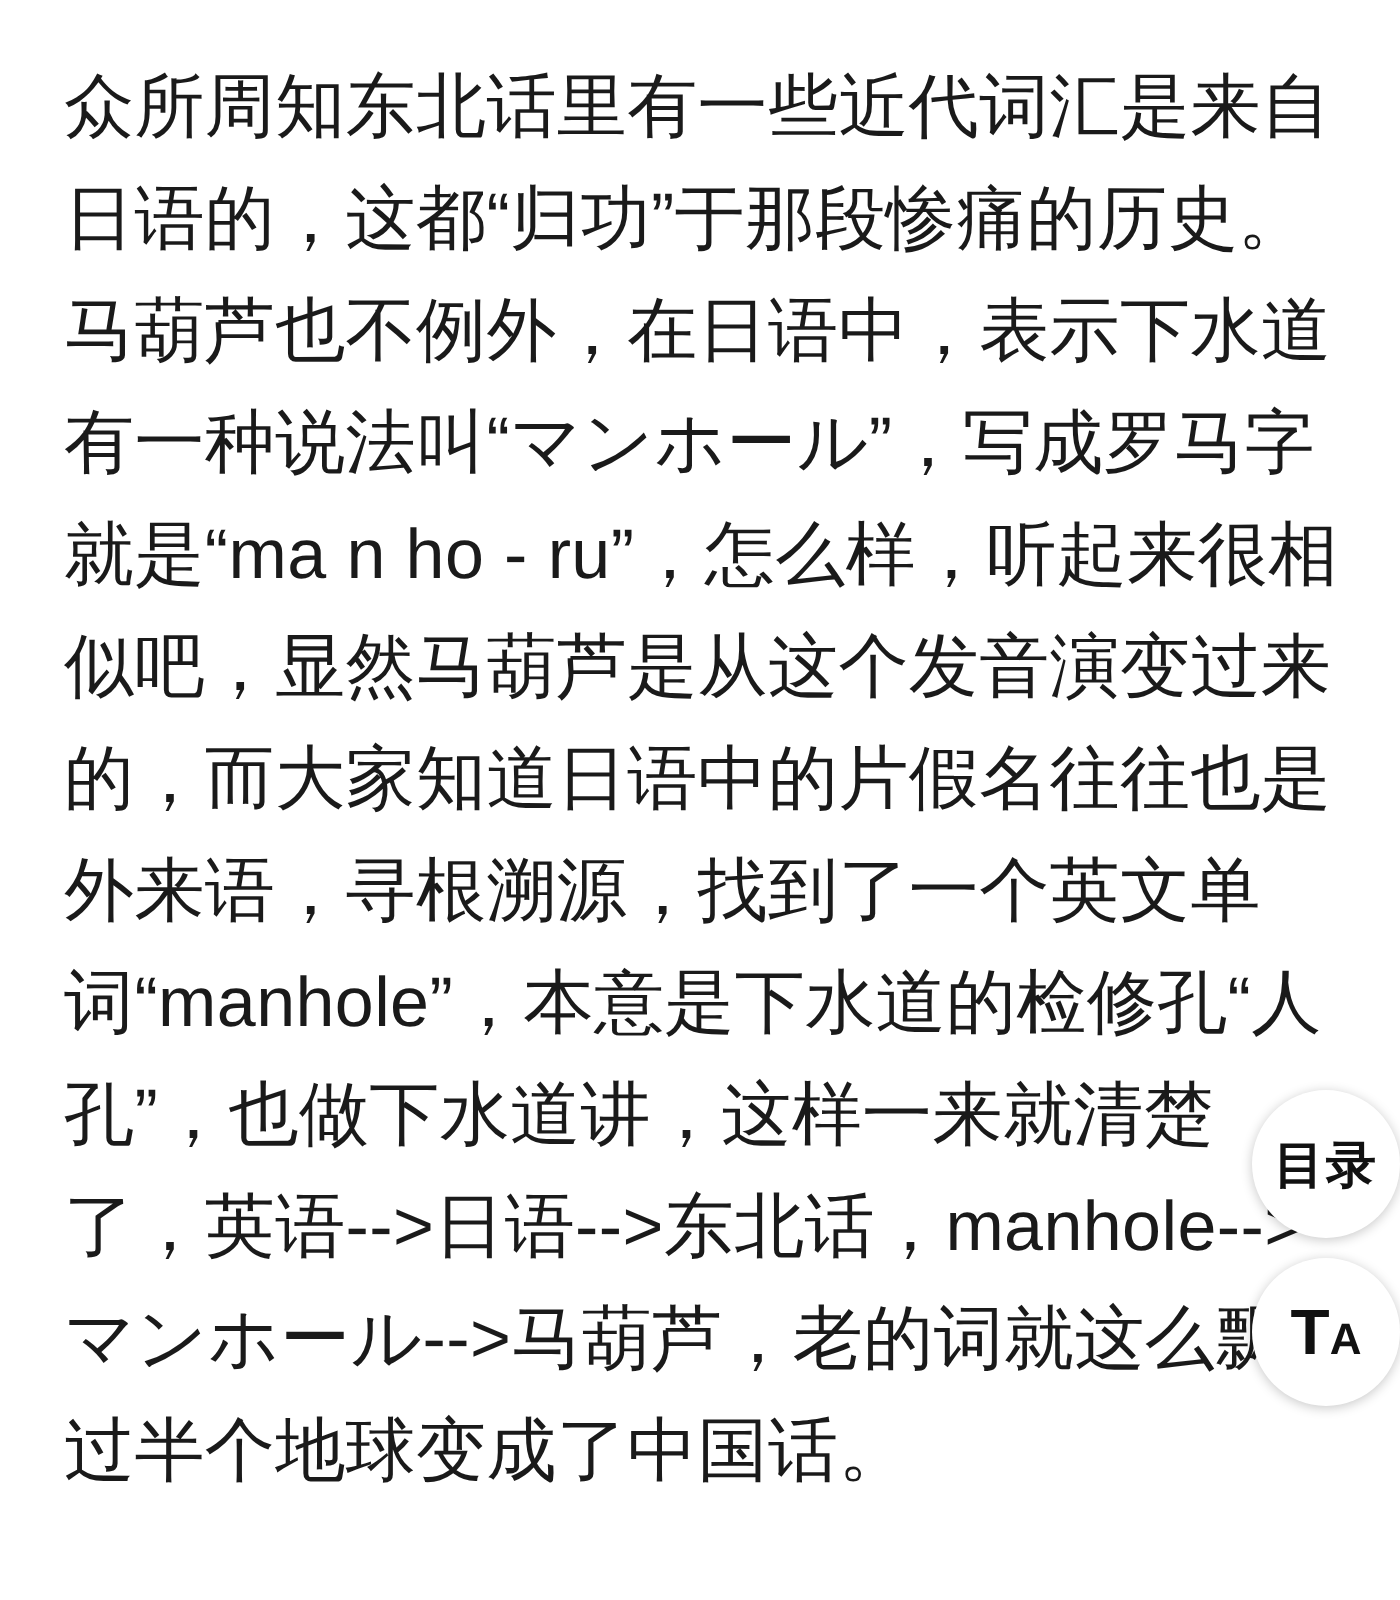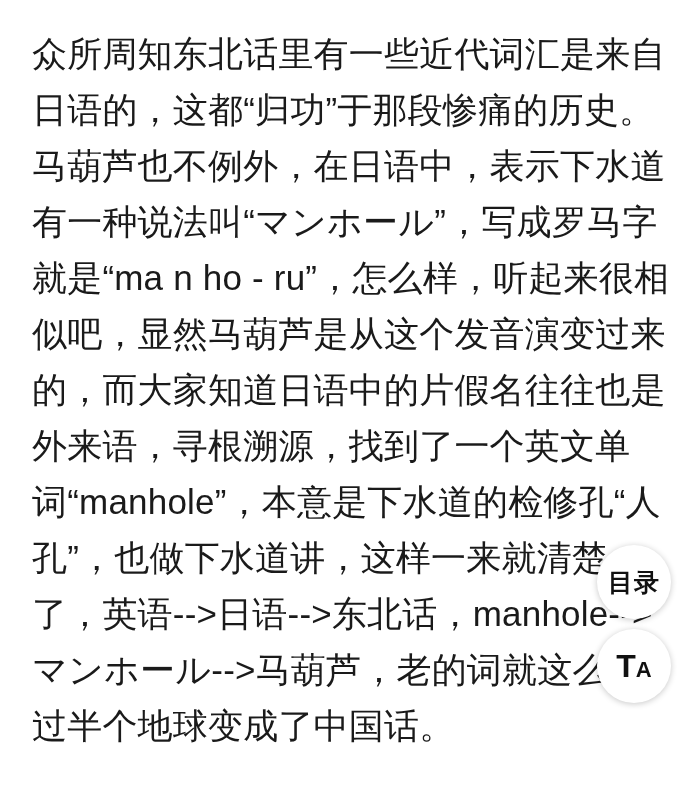--- a/index.html
+++ b/index.html
@@ -29,26 +29,26 @@
     font-size: 35px;
     line-height: 56px;
     color: #1a1a1a;
     letter-spacing: 0.2px;
     text-align: left;
     word-break: break-word;
     white-space: pre-wrap;
   }
   .float-controls {
     position: absolute;
-    right: 24px;
+    right: 0;
     top: 545px;
     width: 84px;
     display: flex;
     flex-direction: column;
-    align-items: center;
+    align-items: flex-end;
     gap: 10px;
   }
   .round-btn {
     width: 74px;
     height: 74px;
     border-radius: 50%;
     background: #ffffff;
     box-shadow: 0 1px 6px rgba(0,0,0,0.22);
     display: flex;
     align-items: center;

